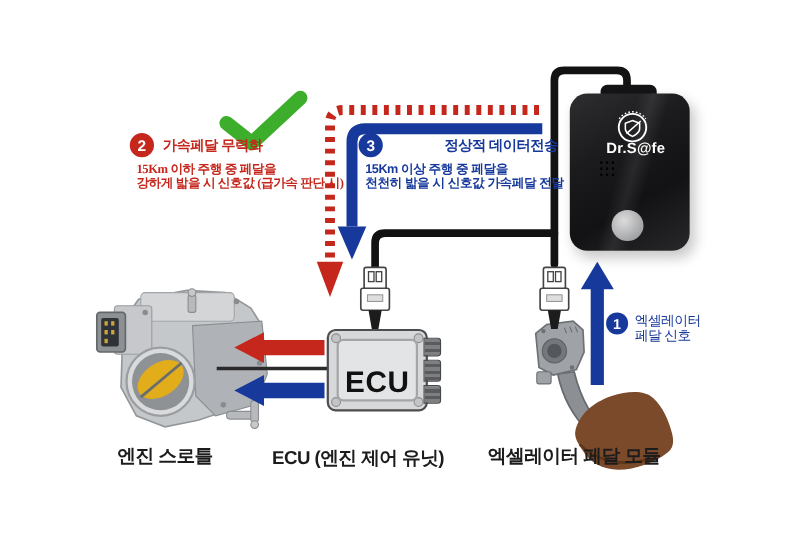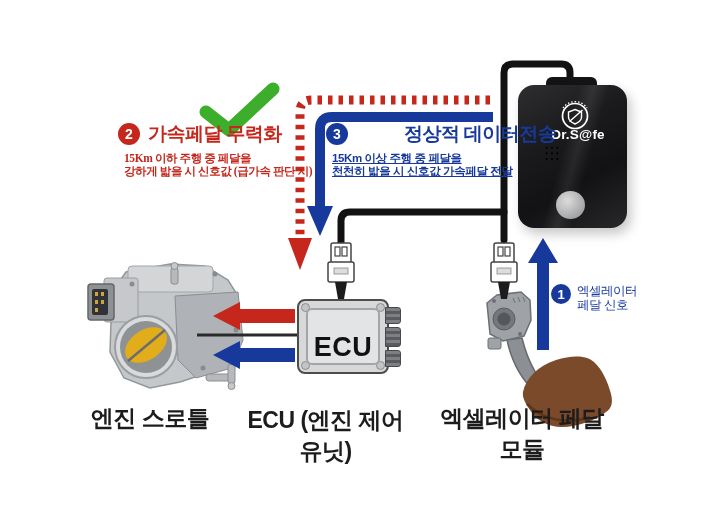--- a/index.html
+++ b/index.html
@@ -10,37 +10,37 @@
           font-family:"Liberation Sans", sans-serif;}
   .layer{position:absolute;left:0;top:0;}
 
   
   .callout{position:absolute;}
   .co-head{display:flex;align-items:center;gap:8px;}
   .badge{width:22px;height:22px;border-radius:50%;color:#fff;font-weight:bold;
          font-size:14px;display:flex;align-items:center;justify-content:center;flex:0 0 auto;}
   .badge.red{background:var(--red);}
   .badge.blue{background:var(--blue);}
-  .co-title{font-size:19px;font-weight:bold;letter-spacing:-0.5px;font-family:Liberation Serif, serif;}
+  .co-title{font-size:13px;font-weight:bold;letter-spacing:-0.5px;}
   .co-title.red{color:var(--red);}
   .co-title.blue{color:var(--blue);margin-left:48px;}
   .co-desc{margin-top:5px;margin-left:6px;font-size:11.5px;font-weight:bold;line-height:1.14;letter-spacing:-0.4px;}
   .co-desc.red{color:var(--red);font-family:Liberation Serif, serif;}
-  .co-desc.blue{color:var(--blue);text-decoration:underline;}
+  .co-desc.blue{color:var(--blue);}
 
   #callout-2{left:118px;top:121px;}
   #callout-3{left:326px;top:121px;}
 
   
   #signal-1{left:551px;top:284px;display:flex;gap:6px;align-items:flex-start;}
   #signal-1 .badge{width:20px;height:20px;font-size:13px;}
   #signal-1 .sig-text{font-size:12.5px;font-weight:normal;color:var(--blue);line-height:1.12;letter-spacing:-0.5px;}
 
   
-  .caption{position:absolute;font-size:23px;font-weight:bold;color:var(--ink);
+  .caption{position:absolute;font-size:17px;font-weight:bold;color:var(--ink);
            letter-spacing:-0.5px;text-align:center;}
   #caption-throttle{left:90px;top:403px;width:120px;}
   #caption-ecu{left:243px;top:405px;width:165px;}
   #caption-pedal{left:438px;top:403px;width:168px;}
 
   
   #ecu-box{position:absolute;left:297px;top:299px;width:88px;height:71px;
            background:#d7d8d9;border:2px solid #4c4d4f;border-radius:8px;}
   #ecu-inner{position:absolute;inset:7px;border:2px solid #a4a5a7;border-radius:6px;
              background:#e3e4e5;display:flex;align-items:flex-end;justify-content:center;}

